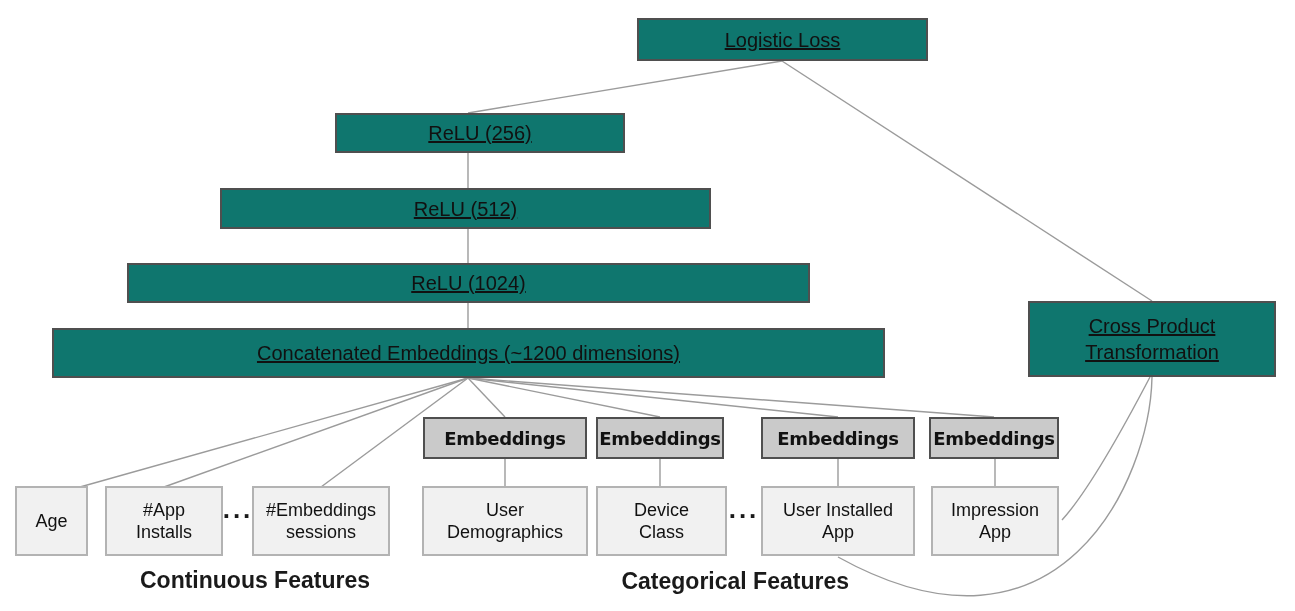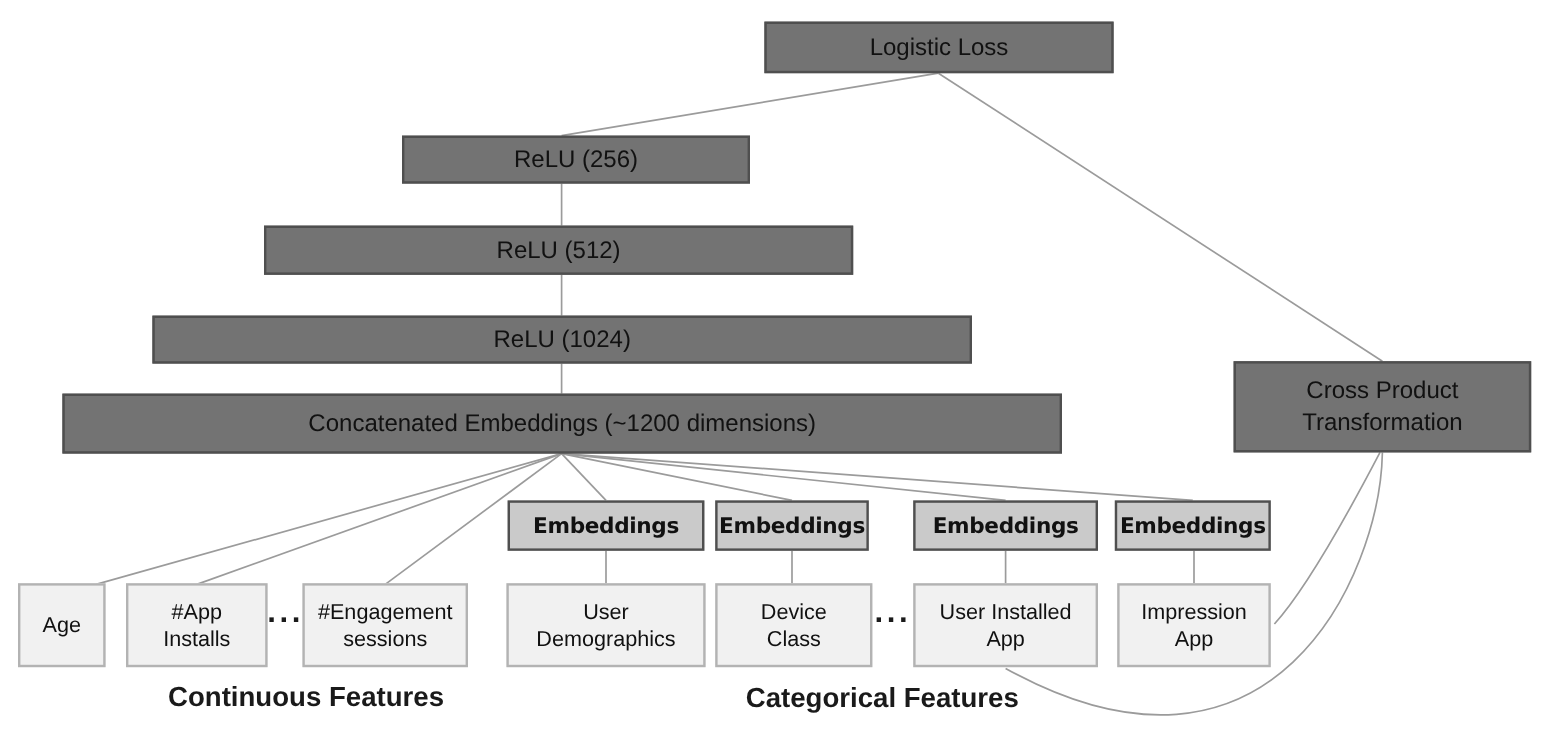--- a/index.html
+++ b/index.html
@@ -16,22 +16,22 @@
   svg.edges line, svg.edges path{
     stroke:#9b9b9b;stroke-width:1.4;fill:none;
   }
   .box{
     position:absolute;box-sizing:border-box;
     display:flex;align-items:center;justify-content:center;
     text-align:center;color:#111111;
     white-space:pre-line;
   }
   .main{
-    background:#737373;border:2px solid #4f4f4f;
-    font-size:20px;line-height:1.3;
+    background:#0f766e;border:2px solid #4f4f4f;
+    font-size:20px;line-height:1.3;text-decoration:underline;
   }
   .emb{
     background:#cacaca;border:2px solid #4f4f4f;
     font-size:18px;letter-spacing:-0.3px;
     font-family:"DejaVu Sans", sans-serif;
     font-weight:bold;
   }
   .feat{
     background:#f1f1f1;border:2px solid #b3b3b3;
     font-size:18px;line-height:1.25;
@@ -86,21 +86,21 @@
 
   <div class="box emb" style="left:423px;top:417px;width:164px;height:42px">Embeddings</div>
   <div class="box emb" style="left:596px;top:417px;width:128px;height:42px">Embeddings</div>
   <div class="box emb" style="left:761px;top:417px;width:154px;height:42px">Embeddings</div>
   <div class="box emb" style="left:929px;top:417px;width:130px;height:42px">Embeddings</div>
 
   <div class="box feat" style="left:15px;top:486px;width:73px;height:70px">Age</div>
   <div class="box feat" style="left:105px;top:486px;width:118px;height:70px">#App
 Installs</div>
   <div class="dots" style="left:220px;top:494px;width:36px">...</div>
-  <div class="box feat" style="left:252px;top:486px;width:138px;height:70px">#Engagement
+  <div class="box feat" style="left:252px;top:486px;width:138px;height:70px">#Embeddings
 sessions</div>
 
   <div class="box feat" style="left:422px;top:486px;width:166px;height:70px">User
 Demographics</div>
   <div class="box feat" style="left:596px;top:486px;width:131px;height:70px">Device
 Class</div>
   <div class="dots" style="left:726px;top:494px;width:36px">...</div>
   <div class="box feat" style="left:761px;top:486px;width:154px;height:70px">User Installed
 App</div>
   <div class="box feat" style="left:931px;top:486px;width:128px;height:70px">Impression

